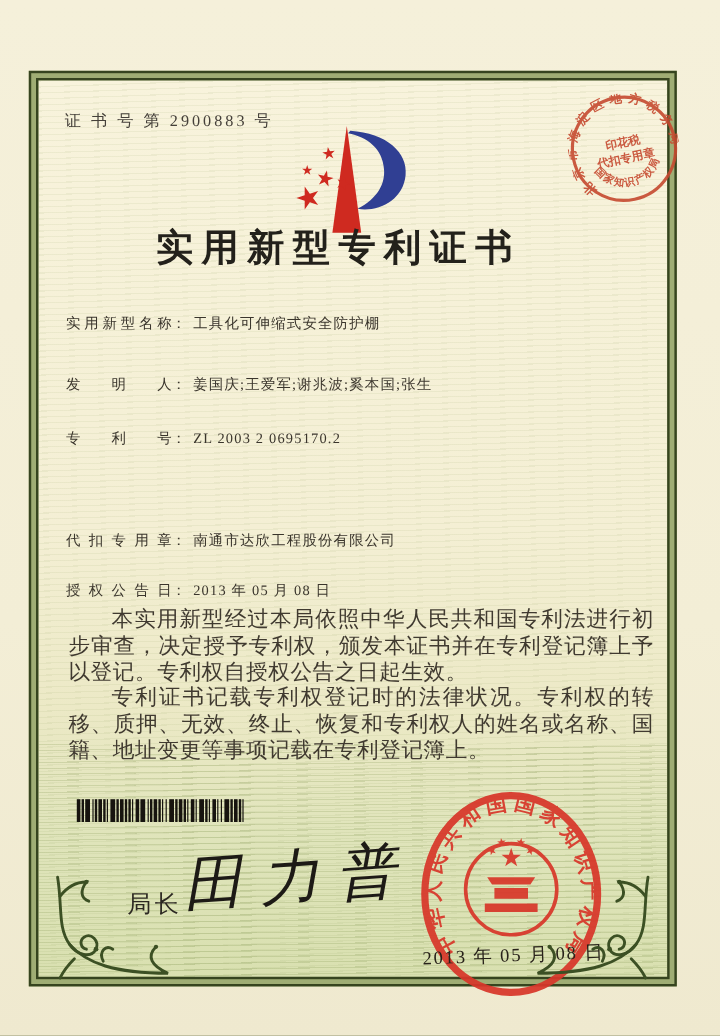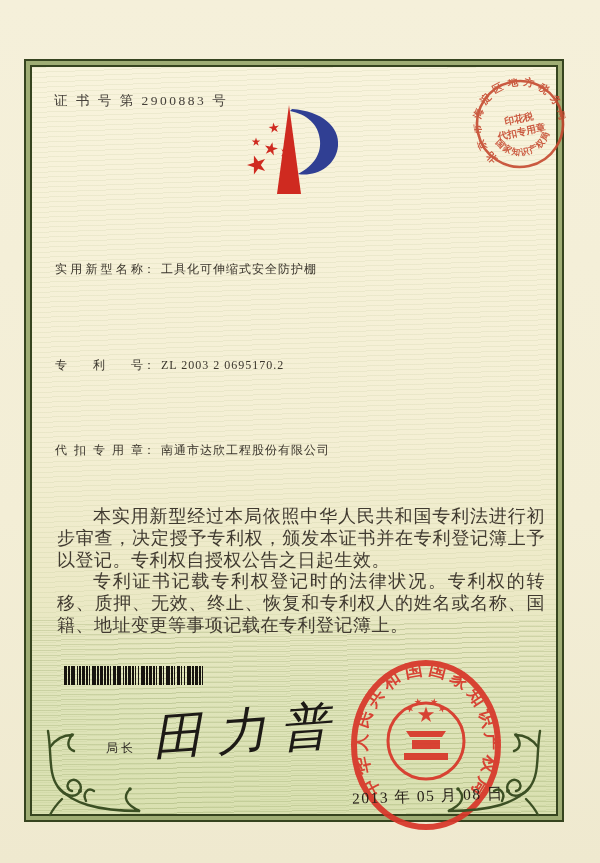--- a/index.html
+++ b/index.html
@@ -63,21 +63,21 @@
     text-align:justify;
   }
   .body-text p{margin:0;text-indent:2em;letter-spacing:0.5px;}
   .barcode{
     position:absolute;left:64px;top:666px;width:164px;height:19px;
     display:flex;gap:1.4px;align-items:stretch;
   }
   .barcode div{background:#17140f;}
   .sig-label{
     position:absolute;left:106px;top:740px;
-    font-size:12px;color:#2c2822;letter-spacing:3px;
+    font-size:20px;color:#2c2822;letter-spacing:3px;
   }
   .sig-name{
     position:absolute;left:152px;top:698px;
     font-size:50px;font-style:italic;color:#1d1a16;
     letter-spacing:14px;transform:rotate(-4deg);
     font-family:"DejaVu Sans","Liberation Sans",sans-serif;
   }
   .office-seal{position:absolute;left:350px;top:658px;width:152px;height:174px;opacity:.93;}
   .seal-date{
     position:absolute;left:352px;top:786px;
@@ -127,29 +127,36 @@
     </defs>
     <path d="M 52,8 C 82,10 100,26 98,45 C 96,66 75,76 58,73 C 75,64 81,52 80,40 C 79,23 66,13 50,10 Z" fill="#303f93"></path>
     <polygon points="49,4 61,93 37,93" fill="#cf2a20"></polygon>
     <use href="#star" fill="#cf2a20" transform="translate(17,64) scale(10) rotate(-18)"></use>
     <use href="#star" fill="#cf2a20" transform="translate(31,48) scale(7) rotate(12)"></use>
     <use href="#star" fill="#cf2a20" transform="translate(16,41) scale(4.5)"></use>
     <use href="#star" fill="#cf2a20" transform="translate(34,27) scale(5.5) rotate(-8)"></use>
     <use href="#star" fill="#cf2a20" transform="translate(46,52) scale(6) rotate(20)"></use>
   </svg>
 
+  <div class="title">实用新型专利证书</div>
 
   <div class="field-row" style="top:261px">
     <span class="flabel">实用新型名称</span><span>：</span><span class="fvalue">工具化可伸缩式安全防护棚</span>
   </div>
+  <div class="field-row" style="top:312px">
+    <span class="flabel">发明人</span><span>：</span><span class="fvalue">姜国庆;王爱军;谢兆波;奚本国;张生</span>
+  </div>
   <div class="field-row" style="top:357px">
     <span class="flabel">专利号</span><span>：</span><span class="fvalue">ZL 2003 2 0695170.2</span>
   </div>
   <div class="field-row" style="top:442px">
     <span class="flabel">代扣专用章</span><span>：</span><span class="fvalue">南通市达欣工程股份有限公司</span>
+  </div>
+  <div class="field-row" style="top:484px">
+    <span class="flabel">授权公告日</span><span>：</span><span class="fvalue">2013 年 05 月 08 日</span>
   </div>
 
   <div class="body-text">
     <p>本实用新型经过本局依照中华人民共和国专利法进行初步审查，决定授予专利权，颁发本证书并在专利登记簿上予以登记。专利权自授权公告之日起生效。</p>
     <p>专利证书记载专利权登记时的法律状况。专利权的转移、质押、无效、终止、恢复和专利权人的姓名或名称、国籍、地址变更等事项记载在专利登记簿上。</p>
   </div>
 
   <div class="barcode">
       <div style="width: 2.8px;"></div>
       <div style="width: 1.4px;"></div>

